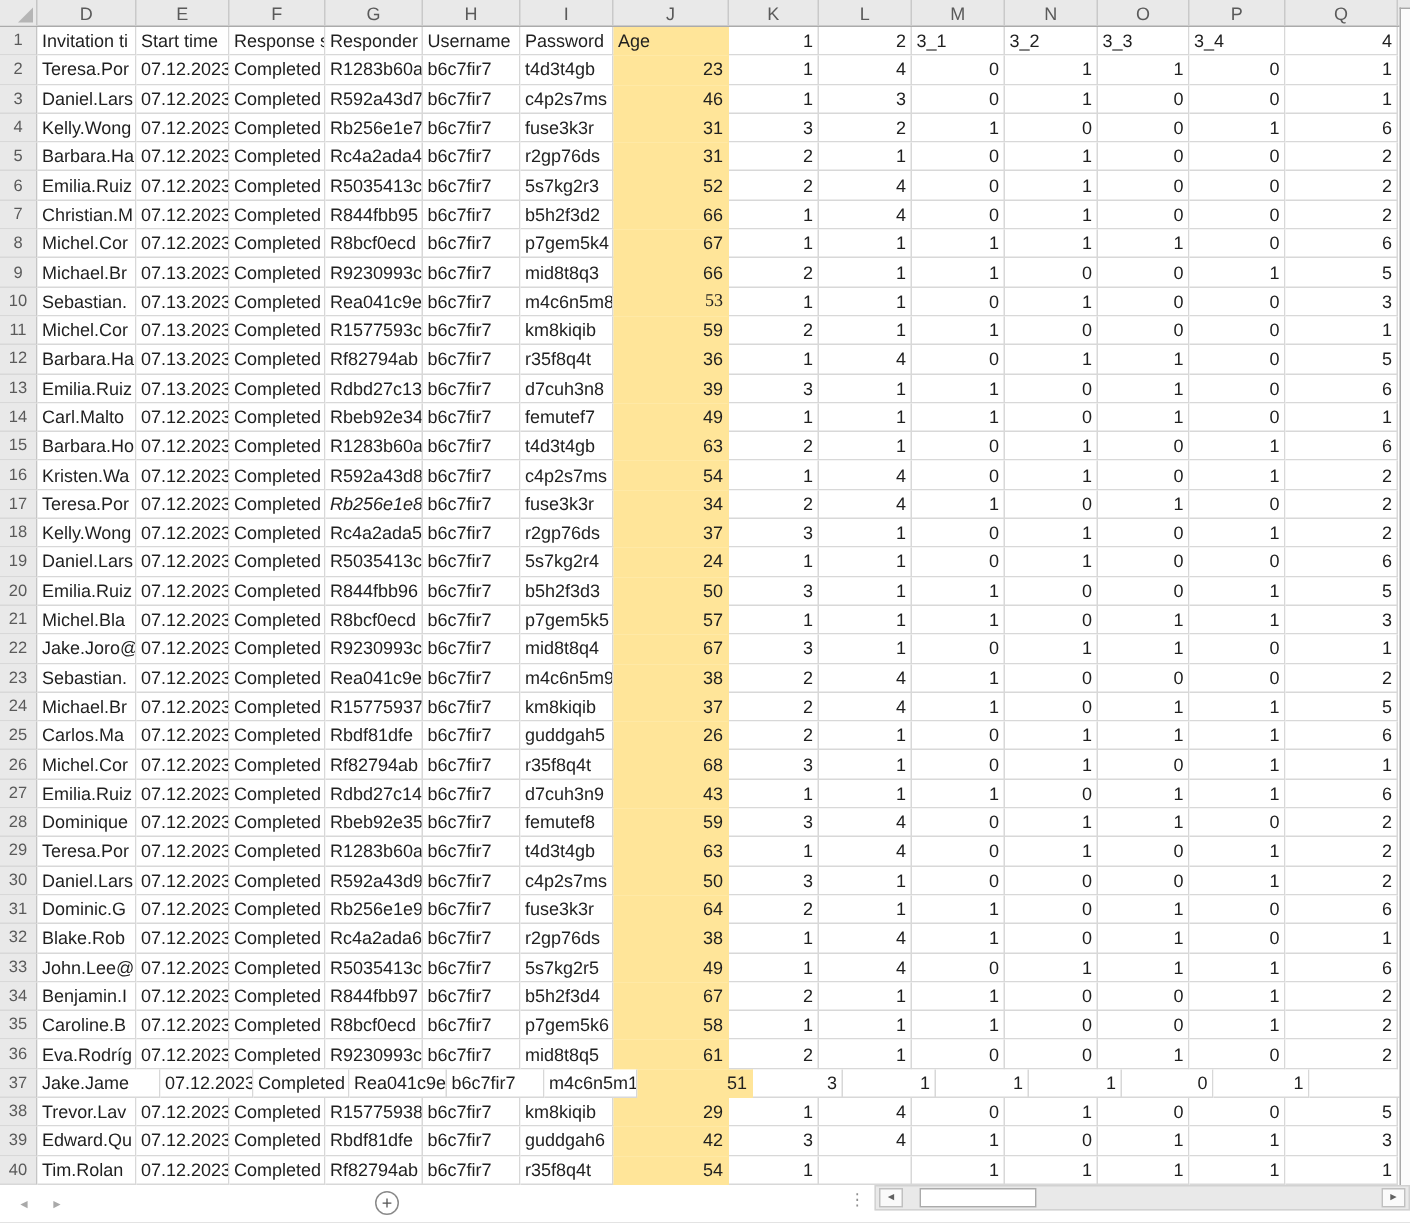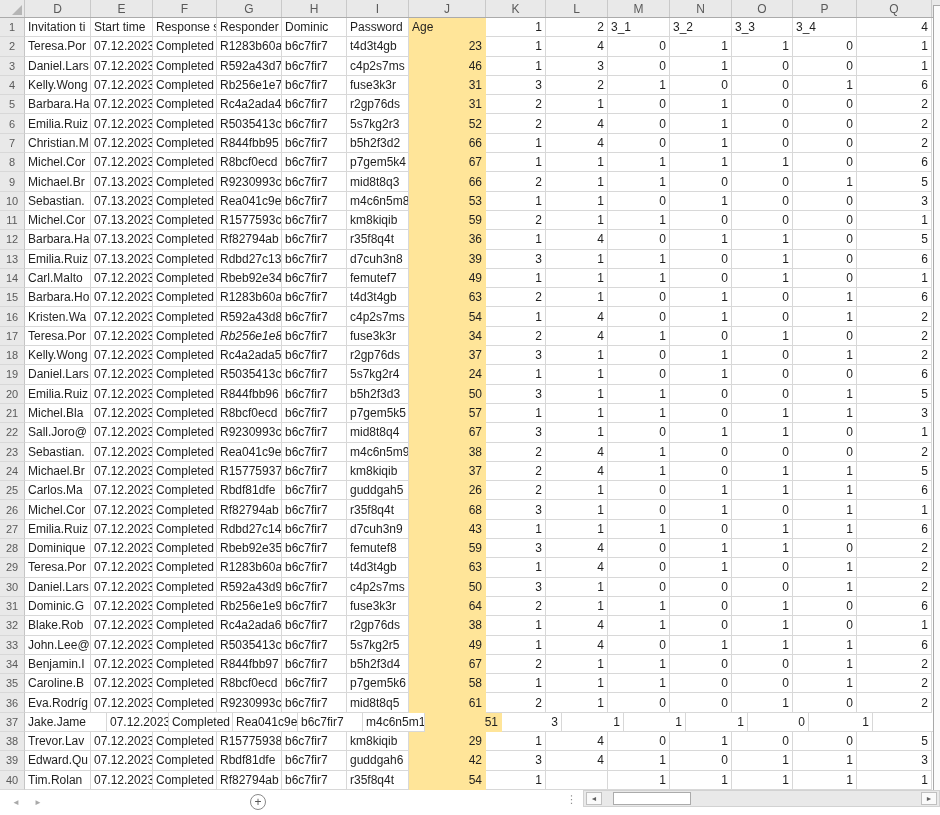--- a/index.html
+++ b/index.html
@@ -118,21 +118,21 @@
     </div>
 
   <div class="gridbody">
 
   <div class="grow">
         <div class="rownum">1</div>
         <div class="cell" style="width: 66px;">Invitation ti</div>
         <div class="cell" style="width: 62px;">Start time</div>
         <div class="cell" style="width: 64px;">Response sta</div>
         <div class="cell" style="width: 65px;">Responder</div>
-        <div class="cell" style="width: 65px;">Dominic</div>
+        <div class="cell" style="width: 65px;">Username</div>
         <div class="cell" style="width: 62px;">Password</div>
         <div class="cell hl" style="width: 77px;">Age</div>
         <div class="cell right" style="width: 60px;">1</div>
         <div class="cell right" style="width: 62px;">2</div>
         <div class="cell" style="width: 62px;">3_1</div>
         <div class="cell" style="width: 62px;">3_2</div>
         <div class="cell" style="width: 61px;">3_3</div>
         <div class="cell" style="width: 64px;">3_4</div>
         <div class="cell right" style="width: 75px;">4</div>
       </div>
@@ -273,21 +273,21 @@
         <div class="cell right" style="width: 75px;">5</div>
       </div>
       <div class="grow">
         <div class="rownum">10</div>
         <div class="cell" style="width: 66px;">Sebastian.</div>
         <div class="cell" style="width: 62px;">07.13.2023</div>
         <div class="cell" style="width: 64px;">Completed</div>
         <div class="cell" style="width: 65px;">Rea041c9e</div>
         <div class="cell" style="width: 65px;">b6c7fir7</div>
         <div class="cell" style="width: 62px;">m4c6n5m8</div>
-        <div class="cell right hl" style="width: 77px;">53</div>
+        <div class="cell right hl" style="width: 77px; font-family: Liberation Serif, serif;">53</div>
         <div class="cell right" style="width: 60px;">1</div>
         <div class="cell right" style="width: 62px;">1</div>
         <div class="cell right" style="width: 62px;">0</div>
         <div class="cell right" style="width: 62px;">1</div>
         <div class="cell right" style="width: 61px;">0</div>
         <div class="cell right" style="width: 64px;">0</div>
         <div class="cell right" style="width: 75px;">3</div>
       </div>
       <div class="grow">
         <div class="rownum">11</div>
@@ -471,21 +471,21 @@
         <div class="cell right" style="width: 60px;">1</div>
         <div class="cell right" style="width: 62px;">1</div>
         <div class="cell right" style="width: 62px;">1</div>
         <div class="cell right" style="width: 62px;">0</div>
         <div class="cell right" style="width: 61px;">1</div>
         <div class="cell right" style="width: 64px;">1</div>
         <div class="cell right" style="width: 75px;">3</div>
       </div>
       <div class="grow">
         <div class="rownum">22</div>
-        <div class="cell" style="width: 66px;">Sall.Joro@</div>
+        <div class="cell" style="width: 66px;">Jake.Joro@</div>
         <div class="cell" style="width: 62px;">07.12.2023</div>
         <div class="cell" style="width: 64px;">Completed</div>
         <div class="cell" style="width: 65px;">R9230993c</div>
         <div class="cell" style="width: 65px;">b6c7fir7</div>
         <div class="cell" style="width: 62px;">mid8t8q4</div>
         <div class="cell right hl" style="width: 77px;">67</div>
         <div class="cell right" style="width: 60px;">3</div>
         <div class="cell right" style="width: 62px;">1</div>
         <div class="cell right" style="width: 62px;">0</div>
         <div class="cell right" style="width: 62px;">1</div>

